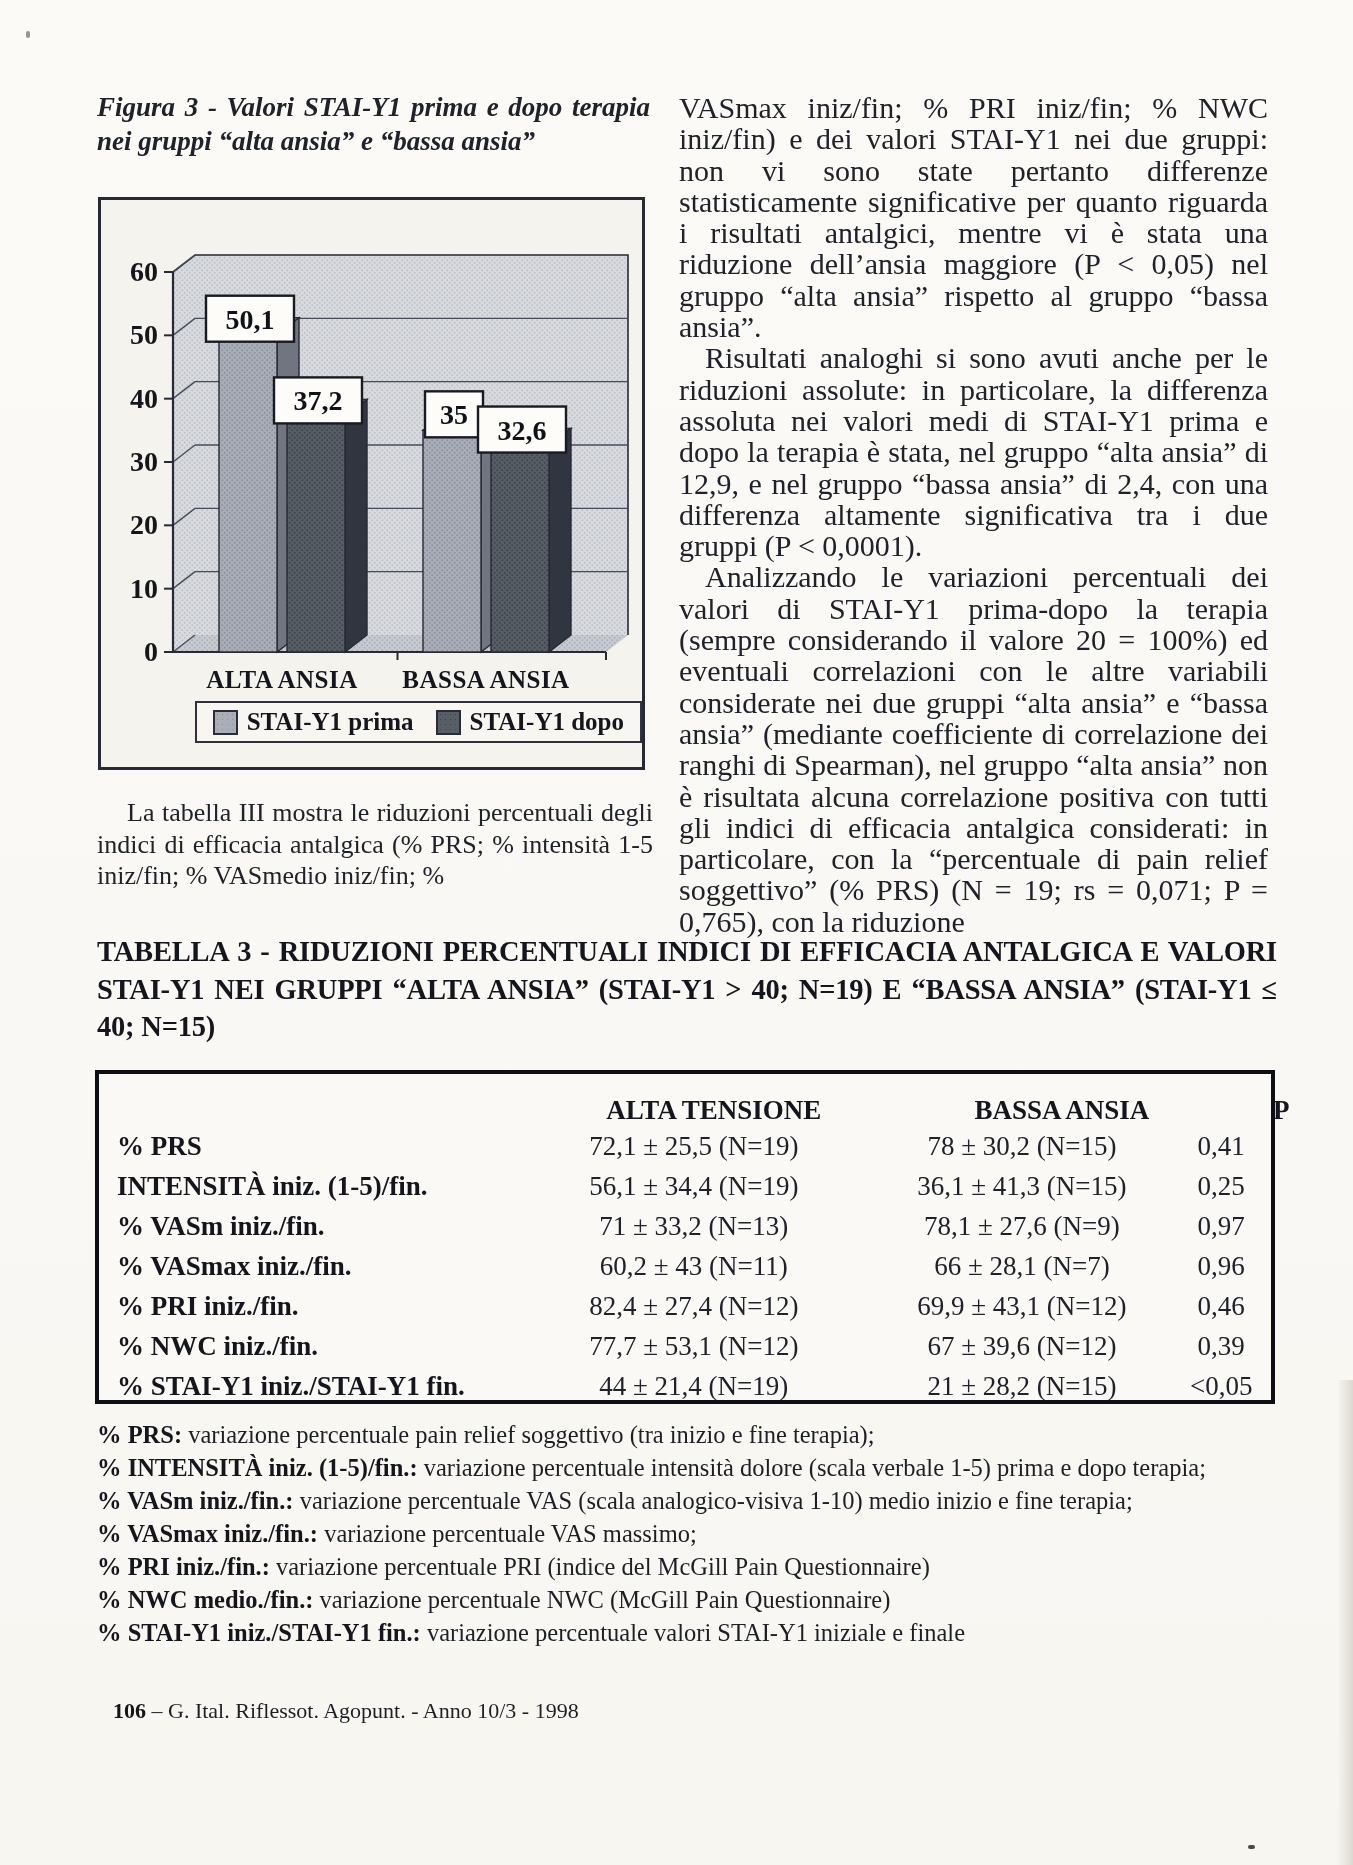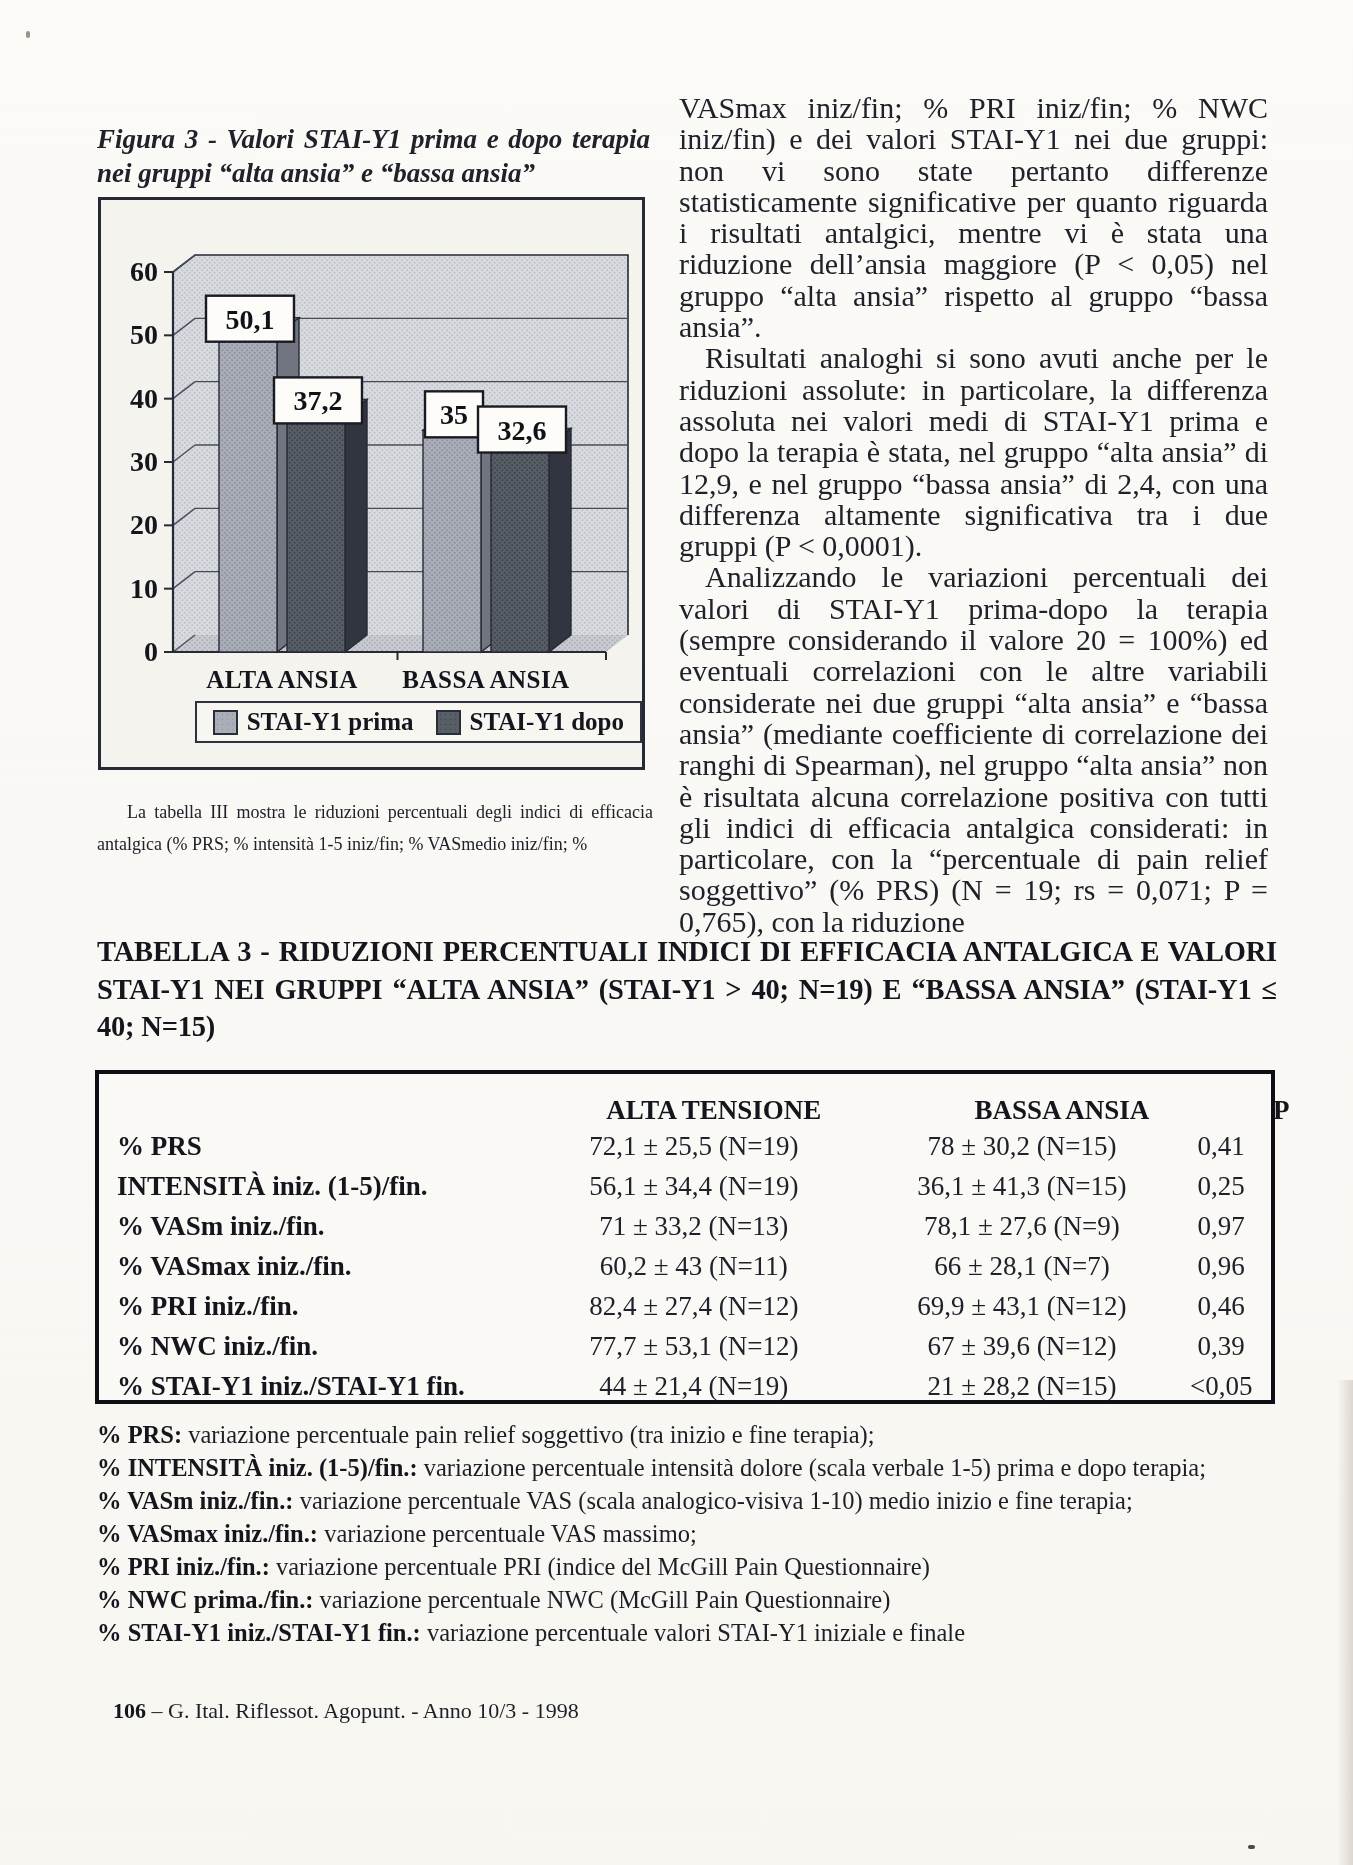--- a/index.html
+++ b/index.html
@@ -6,21 +6,20 @@
   .page{
     position:relative;width:1353px;height:1865px;margin:0 auto;
     background:linear-gradient(180deg,#fcfaf7 0%,#faf8f4 55%,#f8f6f1 100%);
     font-family:"Liberation Serif",serif;color:#20222b;overflow:hidden;
   }
   
   .fig-caption{
     position:absolute;left:97px;top:90px;width:553px;
     font-size:27px;line-height:34px;font-weight:bold;font-style:italic;
     text-align:justify;
-    margin-top:32px;
   }
   
   .figure-box{
     position:absolute;left:98px;top:197px;width:547px;height:573px;
     border:3px solid #262a36;background:#f5f3ee;box-sizing:border-box;
   }
   .chart-svg{position:absolute;left:0;top:4px;}
   .tick-label{font-family:"Liberation Serif",serif;font-size:28px;font-weight:bold;fill:#15161d;}
   .bar-label{font-family:"Liberation Serif",serif;font-size:28px;font-weight:bold;fill:#10121a;}
   .cat-label{font-family:"Liberation Serif",serif;font-size:25px;font-weight:bold;fill:#15161d;letter-spacing:.5px;}
@@ -30,21 +29,21 @@
     border:2px solid #2f313c;padding:5px 16px;background:#f8f6f1;
     font-size:25px;font-weight:bold;color:#15161d;
   }
   .legend-item{display:inline-flex;align-items:center;}
   .swatch{width:21px;height:21px;border:2px solid #2a2c36;margin-right:9px;display:inline-block;}
   .swatch-prima{background-color:#a9aeb9;background-image:radial-gradient(#8b909c 26%,rgba(0,0,0,0) 27%);background-size:5px 5px;}
   .swatch-dopo{background-color:#585e66;background-image:radial-gradient(#3d434b 26%,rgba(0,0,0,0) 27%);background-size:5px 5px;}
   
   .left-para{
     position:absolute;left:97px;top:797px;width:556px;
-    font-size:18px;line-height:31.5px;text-align:justify;text-indent:30px;
+    font-size:26px;line-height:31.5px;text-align:justify;text-indent:30px;
   }
   .right-col{
     position:absolute;left:679px;top:92px;width:589px;
     font-size:30px;line-height:31.3px;text-align:justify;
   }
   .right-col p{margin:0;}
   .right-col p.indent{text-indent:26px;}
   
   .table-title{
     position:absolute;left:97px;top:933px;width:1180px;
@@ -254,21 +253,21 @@
       <div class="tcell tval">&lt;0,05</div>
     </div>
   </div>
 
   <div class="footnotes">
     <p><b>% PRS:</b> <span>variazione percentuale pain relief soggettivo (tra inizio e fine terapia);</span></p>
     <p><b>% INTENSITÀ iniz. (1-5)/fin.:</b> <span>variazione percentuale intensità dolore (scala verbale 1-5) prima e dopo terapia;</span></p>
     <p><b>% VASm iniz./fin.:</b> <span>variazione percentuale VAS (scala analogico-visiva 1-10) medio inizio e fine terapia;</span></p>
     <p><b>% VASmax iniz./fin.:</b> <span>variazione percentuale VAS massimo;</span></p>
     <p><b>% PRI iniz./fin.:</b> <span>variazione percentuale PRI (indice del McGill Pain Questionnaire)</span></p>
-    <p><b>% NWC prima./fin.:</b> <span>variazione percentuale NWC (McGill Pain Questionnaire)</span></p>
+    <p><b>% NWC medio./fin.:</b> <span>variazione percentuale NWC (McGill Pain Questionnaire)</span></p>
     <p><b>% STAI-Y1 iniz./STAI-Y1 fin.:</b> <span>variazione percentuale valori STAI-Y1 iniziale e finale</span></p>
   </div>
 
   <div class="footer">
     <b>106</b> <span>– G. Ital. Riflessot. Agopunt. - Anno 10/3 - 1998</span>
   </div>
 
   <div class="artifact-speck"></div>
   <div class="artifact-band"></div>
   <div class="artifact-dot"></div>

